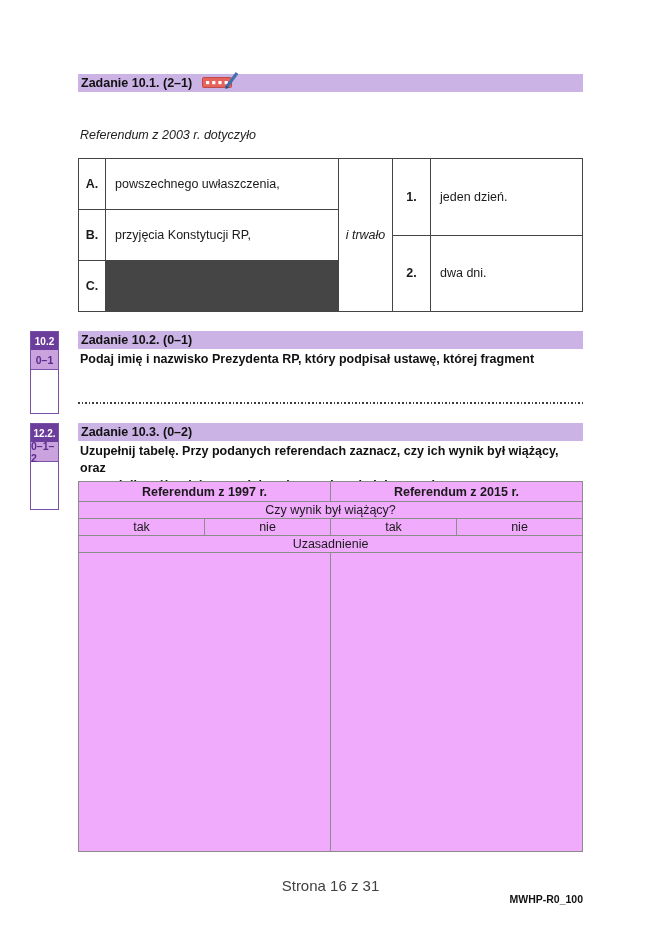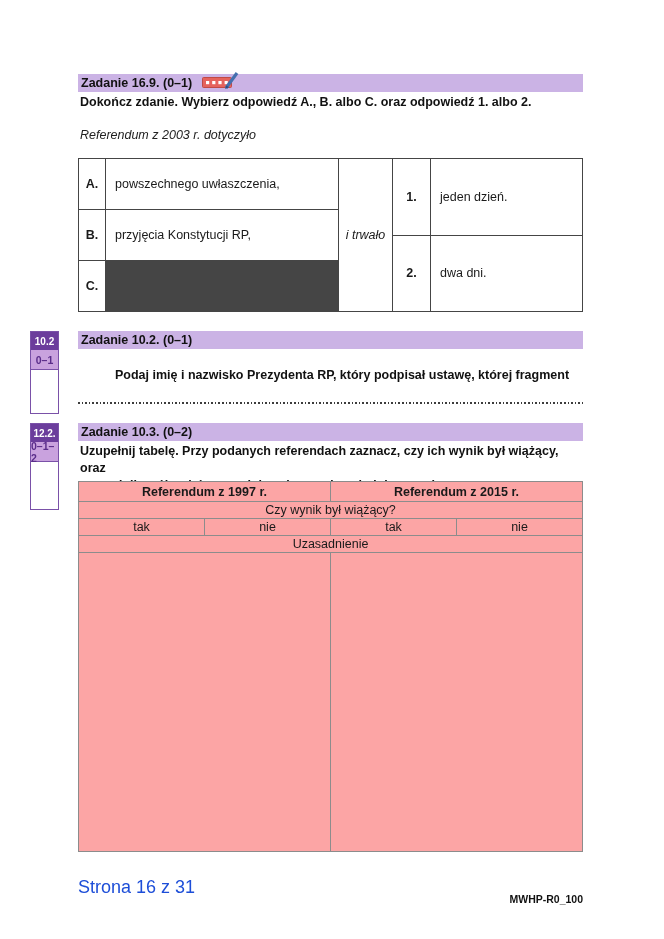--- a/index.html
+++ b/index.html
@@ -23,21 +23,21 @@
     display:flex; align-items:center; gap:6px;
   }
   .bar-1 { top:74px; }
   .bar-2 { top:331px; }
   .bar-3 { top:423px; }
 
   .txt-bold { position:absolute; left:2px; font-size:12.5px; font-weight:bold; line-height:17px; color:#111; }
   .txt-reg  { position:absolute; left:2px; font-size:12.5px; line-height:17px; color:#222; }
   .ins-1 { top:94px; }
   .stem-1 { top:127px;font-style:italic; }
-  .ins-2 { top:367px;margin-left:35px; }
+  .ins-2 { top:351px; }
   .ins-3 { top:443px; }
 
   
   .answer-icon { display:inline-block; margin-left:4px; }
 
   
   .dotted-line {
     position:absolute; top:402px; left:0; width:505px; height:2px;
     background:repeating-linear-gradient(90deg,#3c3c3c 0 1.6px, transparent 1.6px 3.6px);
   }
@@ -65,21 +65,21 @@
   
   .t2 {
     position:absolute; top:481px; left:0; width:505px; height:371px;
     display:grid;
     grid-template-columns:repeat(4,1fr);
     grid-template-rows:19px 16px 16px 16px 1fr;
     gap:1px;
     background:#8c8c8c; border:1px solid #8c8c8c;
     font-size:12.5px;
   }
-  .t2 > div { background:#fca5a5; display:flex; align-items:center; justify-content:center; }
+  .t2 > div { background:#f0abfc; display:flex; align-items:center; justify-content:center; }
   .h97 { grid-area:1/1/2/3; font-weight:bold; }
   .h15 { grid-area:1/3/2/5; font-weight:bold; }
   .q   { grid-area:2/1/3/5; }
   .a1  { grid-area:3/1/4/2; } .a2 { grid-area:3/2/4/3; }
   .a3  { grid-area:3/3/4/4; } .a4 { grid-area:3/4/4/5; }
   .uz  { grid-area:4/1/5/5; }
   .e1  { grid-area:5/1/6/3; } .e2 { grid-area:5/3/6/5; }
 
   
   .score-box {
@@ -98,48 +98,47 @@
     height:20px; background:#c9a2de; color:#5a2d8a;
     font-size:10.5px; font-weight:bold;
     display:flex; align-items:center; justify-content:center;
     border-bottom:1px solid #7a51a8;
   }
   .score-blank { flex:1; background:#fff; }
 
   
   .footer-page {
     position:absolute; top:877px; left:0; width:505px;
-    text-align:left; font-size:18px; color:#1d4ed8;
+    text-align:center; font-size:15px; color:#404040;
   }
   .footer-code {
     position:absolute; top:893px; left:0; width:505px;
     text-align:right; font-size:10.5px; font-weight:bold; color:#111;
   }
 </style>
 </head>
 <body>
 
 <div class="page">
   <div class="content">
 
     <div class="task-bar bar-1">
-      <span>Zadanie 16.9. (0–1)</span>
+      <span>Zadanie 10.1. (2–1)</span>
       <span class="answer-icon">
         <svg width="40" height="17" viewBox="0 0 40 17">
           <rect x="0.5" y="5.5" width="29" height="10" fill="#e5625d" stroke="#c04a46" stroke-width="1" rx="1"></rect>
           <rect x="4" y="9" width="3.2" height="3.2" fill="#ffffff"></rect>
           <rect x="10.2" y="9" width="3.2" height="3.2" fill="#ffffff"></rect>
           <rect x="16.4" y="9" width="3.2" height="3.2" fill="#ffffff"></rect>
           <rect x="22.6" y="9" width="3.2" height="3.2" fill="#ffffff"></rect>
           <line x1="24" y1="16" x2="35" y2="1" stroke="#4470ae" stroke-width="3.2"></line>
           <polygon points="23,17 24.5,13.5 26.8,15.2" fill="#2c4e86"></polygon>
         </svg>
       </span>
     </div>
-    <div class="txt-bold ins-1">Dokończ zdanie. Wybierz odpowiedź A., B. albo C. oraz odpowiedź 1. albo 2.</div>
     <div class="txt-reg stem-1">Referendum z 2003 r. dotyczyło</div>
 
     <div class="t1">
       <div class="cell-label ca">A.</div>
       <div class="cell-text cat">powszechnego uwłaszczenia,</div>
       <div class="cell-label cb">B.</div>
       <div class="cell-text cbt">przyjęcia Konstytucji RP,</div>
       <div class="cell-label cc">C.</div>
       <div class="cmid">i trwało</div>
       <div class="cell-label c1">1.</div>

